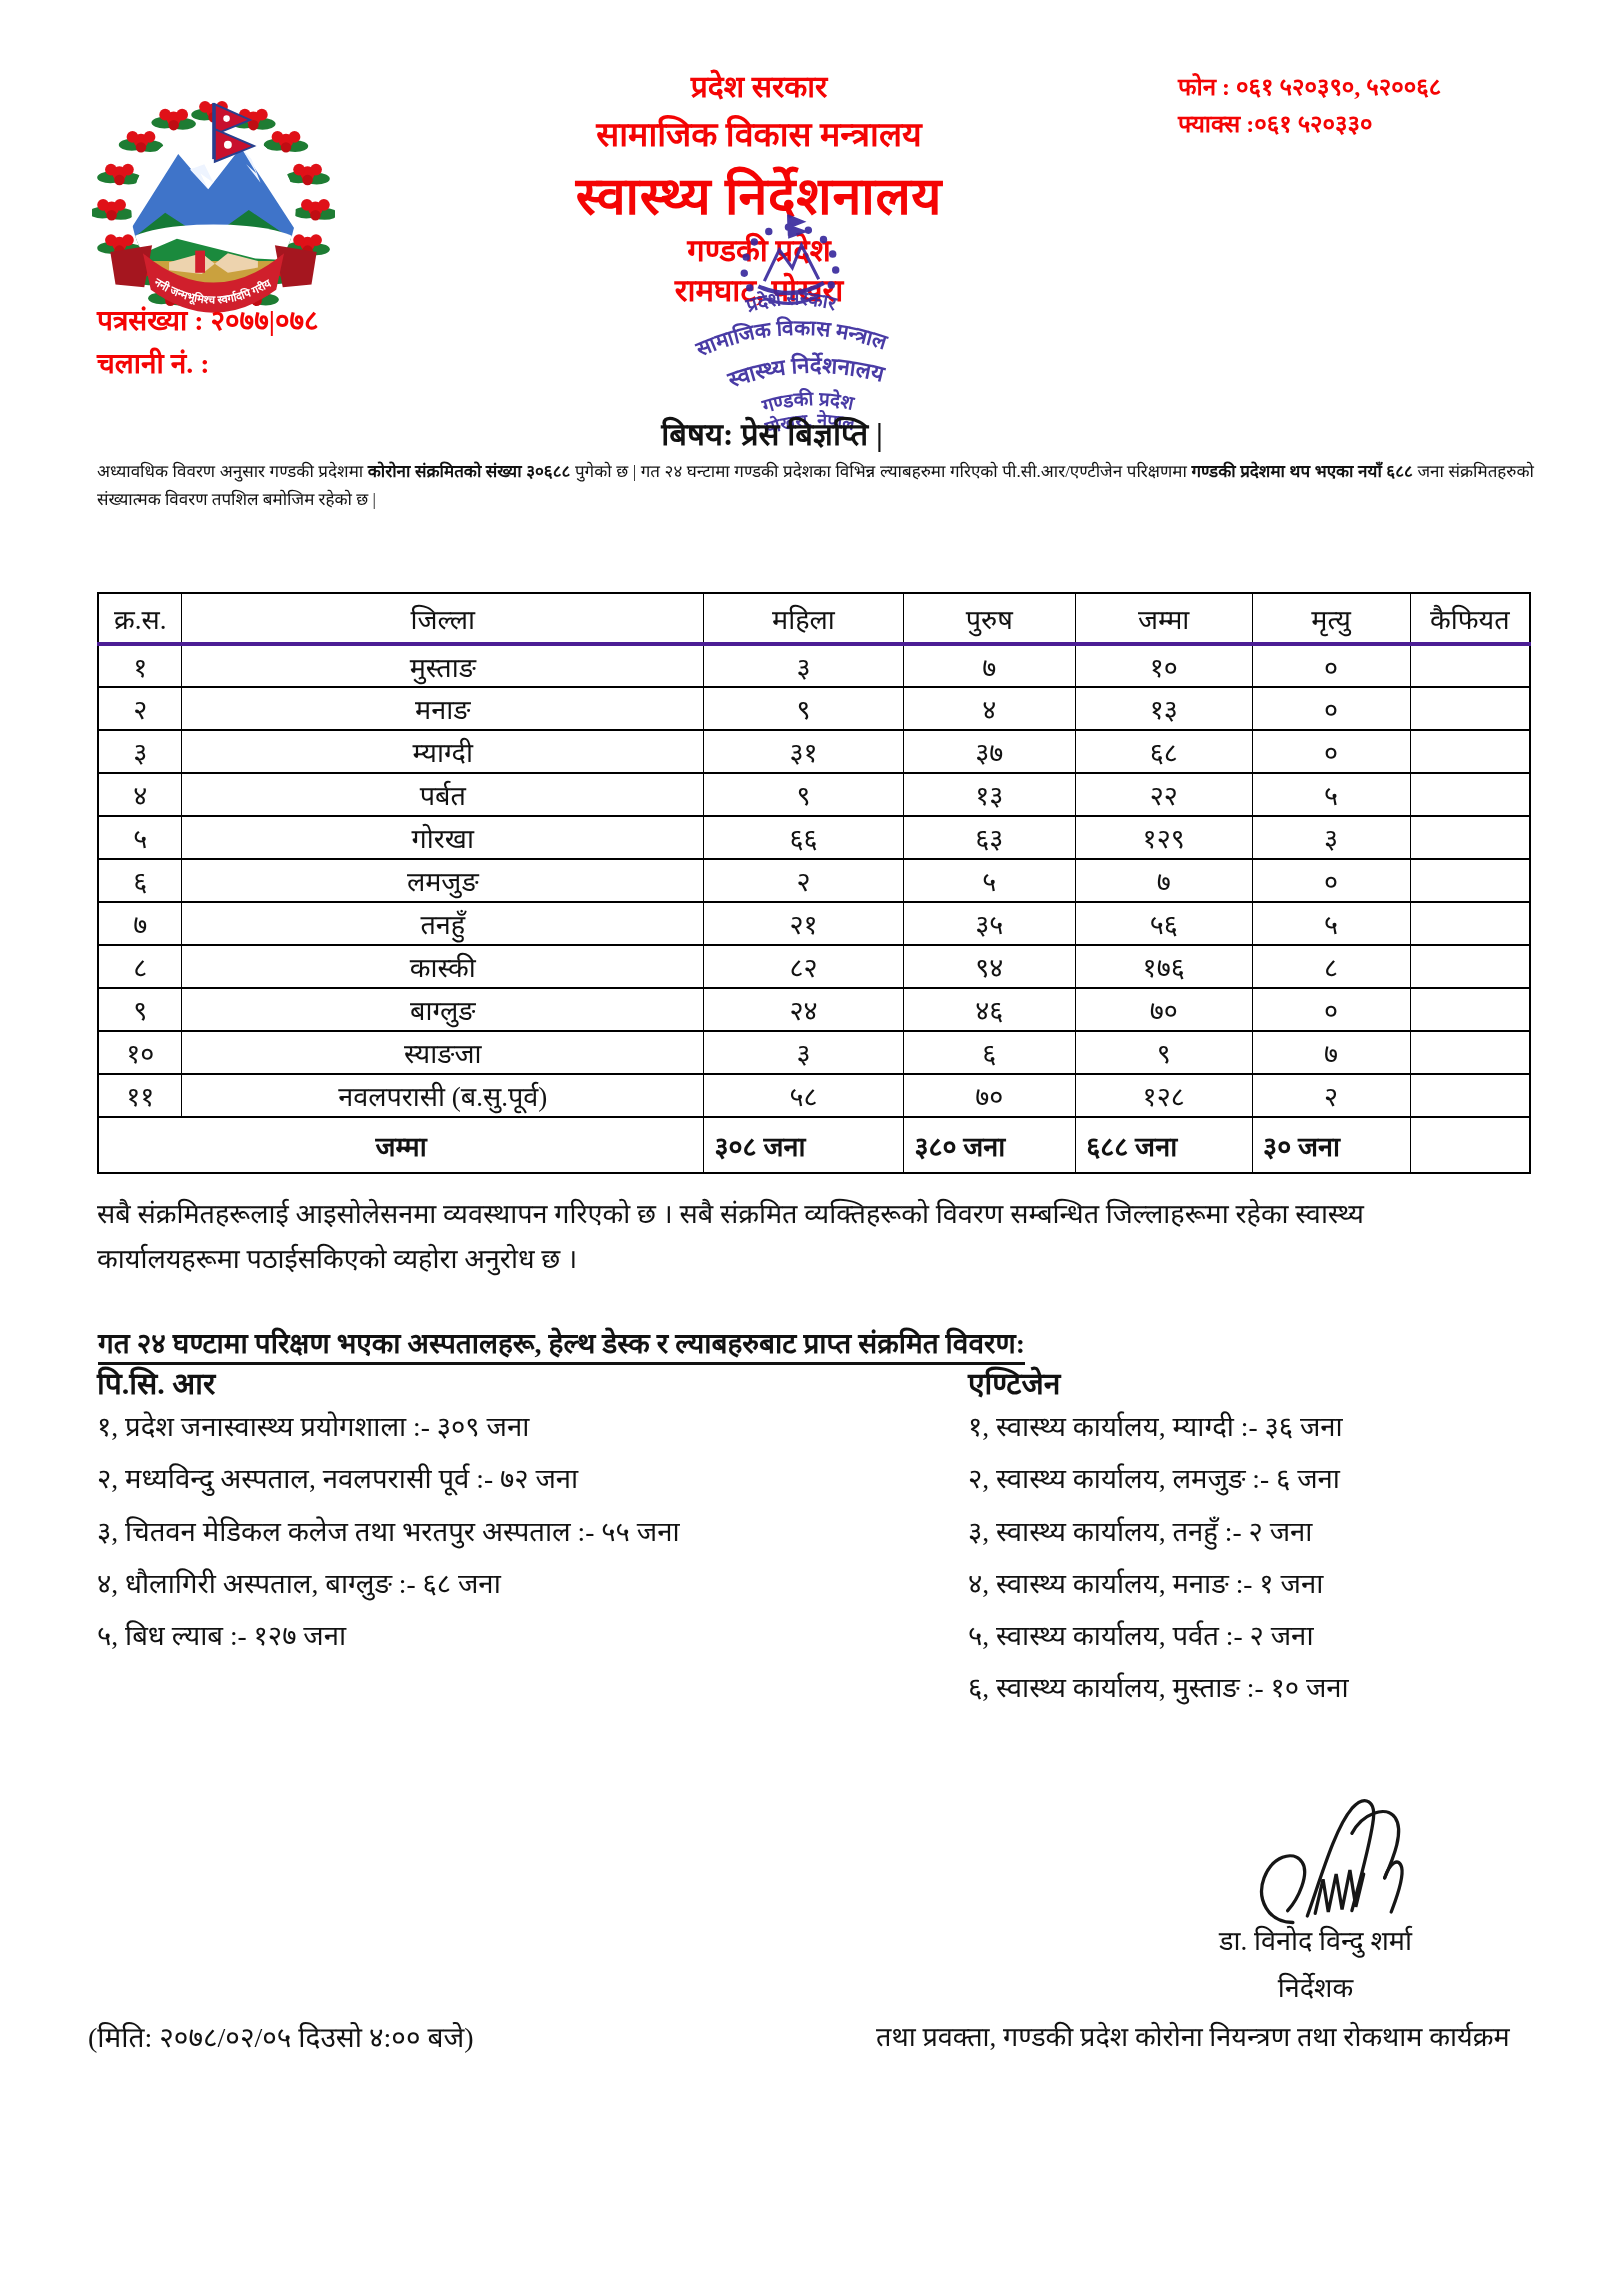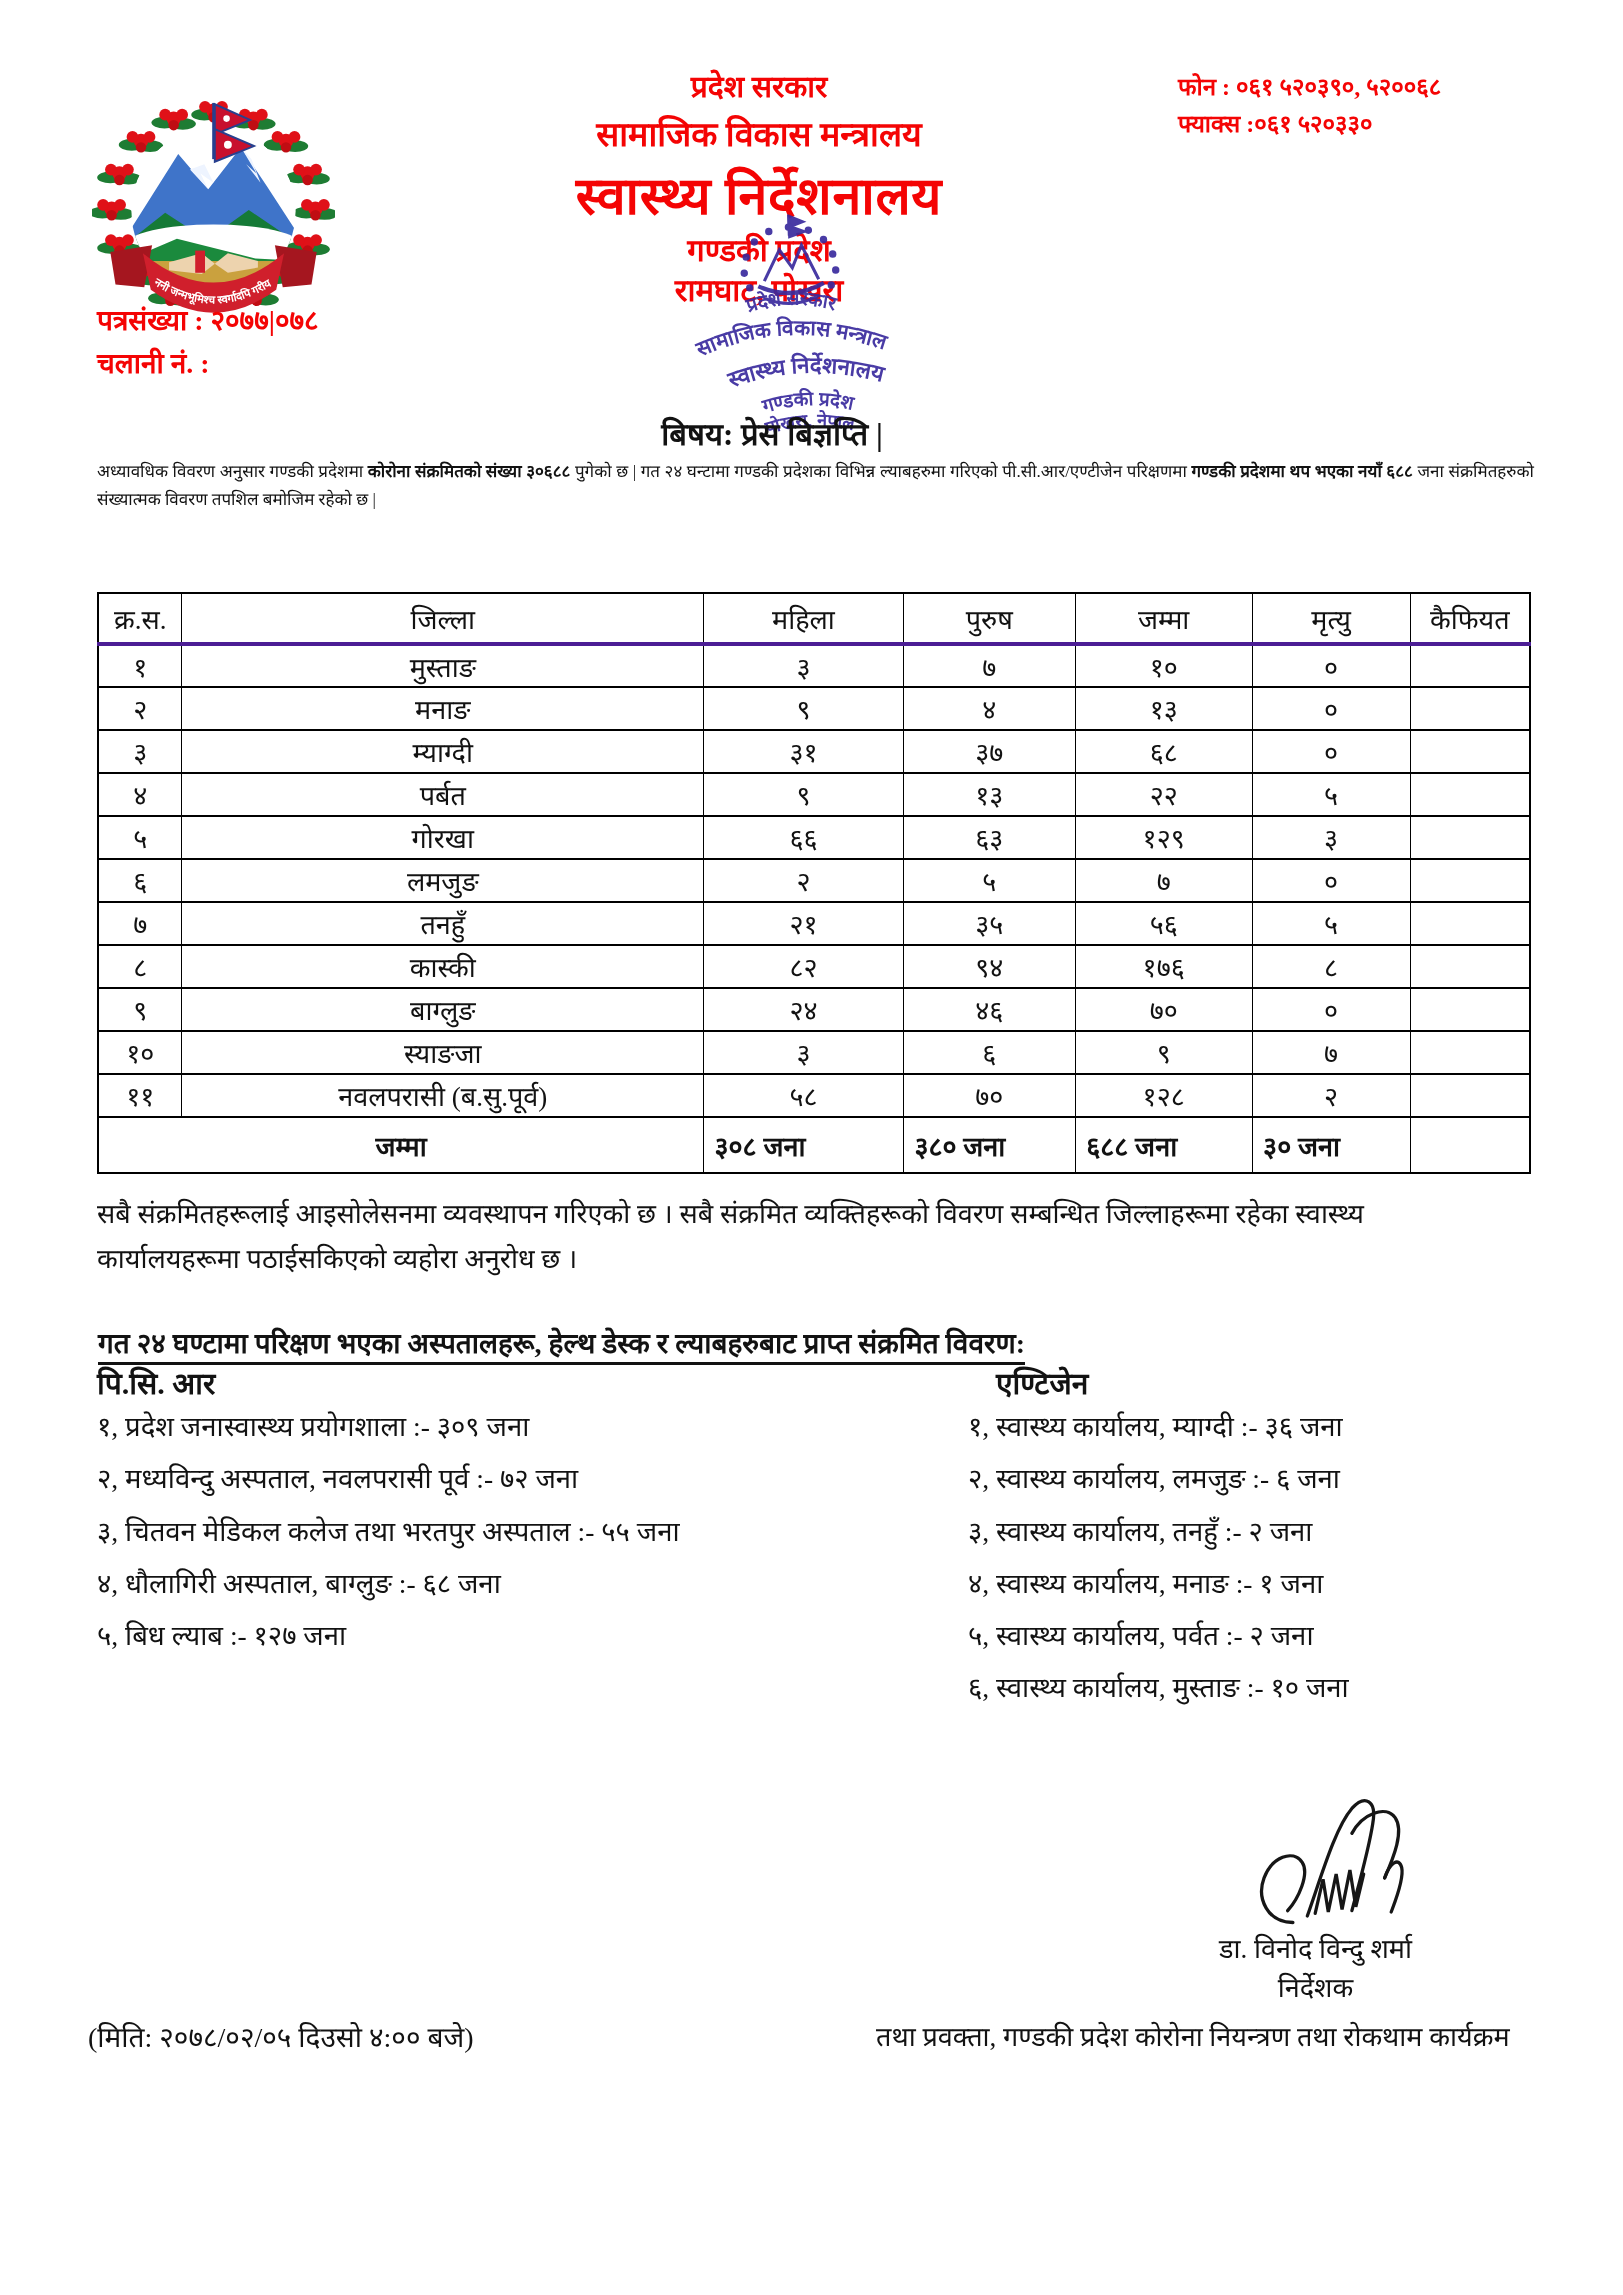--- a/index.html
+++ b/index.html
@@ -46,27 +46,27 @@
   #covid-table col.c0{width:84px;} #covid-table col.c1{width:522px;}
   #covid-table col.c2{width:200px;} #covid-table col.c3{width:172px;}
   #covid-table col.c4{width:177px;} #covid-table col.c5{width:158px;}
   #covid-table col.c6{width:120px;}
 
   
   #section-heading{left:98px;top:1323px;width:1433px;text-align:left;font-size:28px;font-weight:700;
     text-decoration:underline;text-decoration-thickness:2.6px;text-underline-offset:9.2px;}
   #pcr-title{left:97px;top:1362px;font-size:30px;font-weight:700;text-align:right;}
   #pcr-list{left:97px;top:1412px;width:818px;font-size:27.5px;}
-  #antigen-title{left:968px;top:1362px;font-size:30px;font-weight:700;margin-left:28px;}
+  #antigen-title{left:968px;top:1362px;font-size:30px;font-weight:700;}
   #antigen-list{left:968px;top:1412px;width:622px;font-size:27.5px;}
   .li{margin-bottom:22px;line-height:1.1;}
 
   
   #signature-svg{left:1230px;top:1794px;width:249px;height:141px;}
-  #sig-name{left:1139px;top:1921px;width:353px;text-align:center;font-size:27px;margin-top:8px;}
+  #sig-name{left:1139px;top:1921px;width:353px;text-align:center;font-size:27px;}
   #sig-designation{left:1139px;top:1968px;width:353px;text-align:center;font-size:27px;}
   #sig-role{left:876px;top:2017px;width:681px;font-size:27px;}
   #date-line{left:88px;top:2017px;font-size:28px;}
 </style>
 </head>
 <body>
 
 <svg id="logo" class="abs" viewBox="0 0 372 334">
   <defs>
     <g id="flower">

